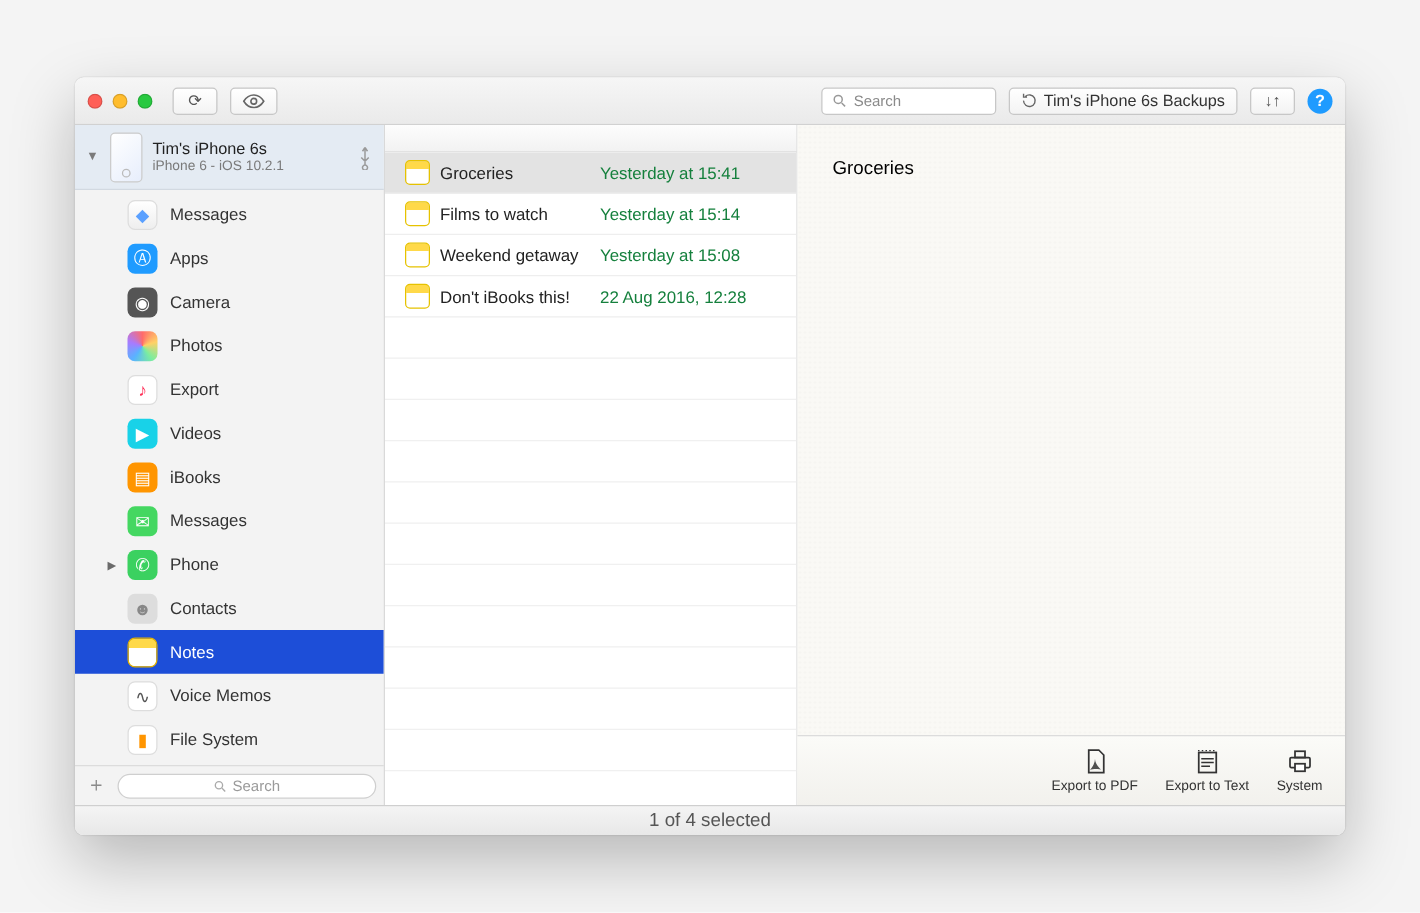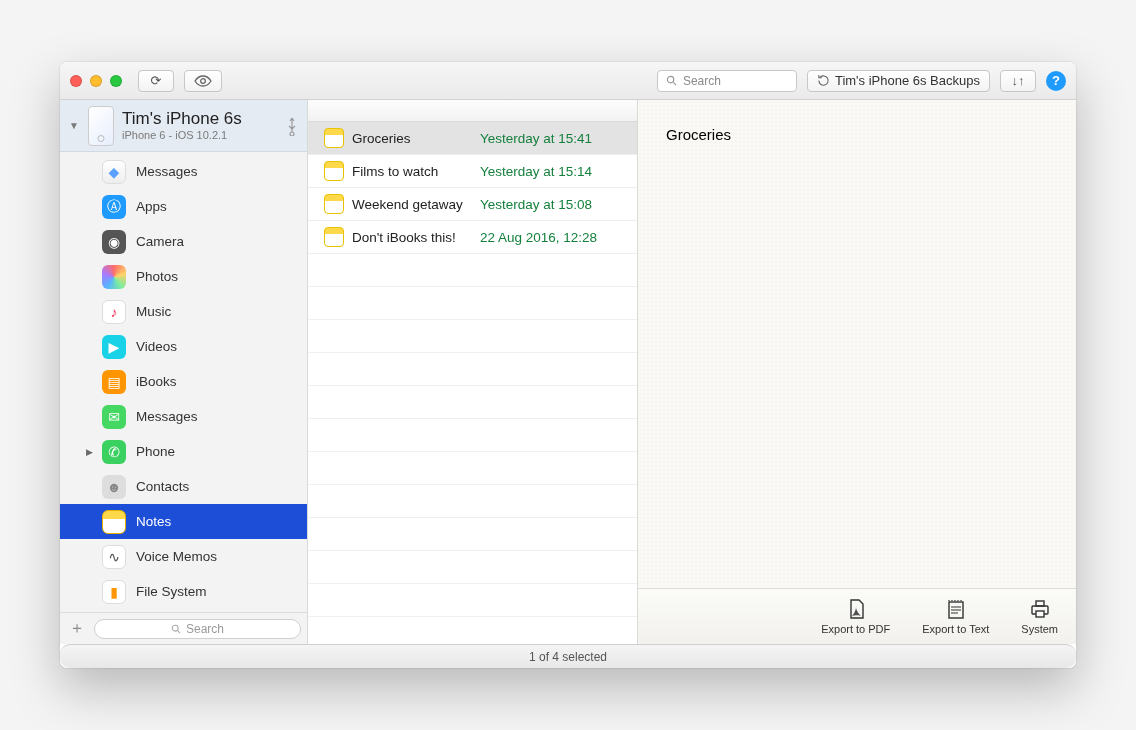--- a/index.html
+++ b/index.html
@@ -35,21 +35,21 @@
 
 
 .sidebar { width: 248px; background: #f3f3f3; border-right: 1px solid #d9d9d9; display:flex; flex-direction:column; }
 .device {
   height: 52px; background: #e4ebf3; border-bottom: 1px solid #d2d9e1; display:flex; align-items:center; padding: 0 8px; gap:8px;
 }
 .device .chev { color:#7a7a7a; font-size:10px; width:12px; text-align:center; }
 .device-icon { width:26px; height:40px; border:1px solid #ccc; border-radius:4px; background:linear-gradient(135deg,#fff,#e7eefc); position:relative; }
 .device-icon::after { content:""; position:absolute; bottom:3px; left:50%; transform:translateX(-50%); width:5px; height:5px; border:1px solid #bbb; border-radius:50%; }
 .device-text { flex:1; line-height:1.2; }
-.device-text .name { font-size: 17px; color:#222; }
+.device-text .name { font-size: 13px; color:#222; }
 .device-text .sub  { font-size: 11px; color:#7a7a7a; }
 .usb { color:#9a9a9a; }
 .navlist { flex:1; overflow:auto; padding-top: 2px; }
 .navitem { height: 35px; display:flex; align-items:center; gap:10px; padding-left: 42px; font-size:13.5px; color:#333; position:relative; }
 .navitem .arrow { position:absolute; left:26px; font-size:9px; color:#6a6a6a; }
 .navitem.selected { background:#1d4ed8; color:#fff; }
 .app-icon { width:24px; height:24px; border-radius:6px; display:flex; align-items:center; justify-content:center; font-size:14px; color:#fff; }
 .ic-fileapp { background: linear-gradient(#fff,#eee); border:1px solid #ddd; color:#5aa0ff; }
 .ic-apps { background:#1f9bff; }
 .ic-camera { background:#555; }
@@ -80,26 +80,26 @@
 .row .cell-icon { width:44px; display:flex; justify-content:flex-end; padding-right:8px; }
 .note-icon { width:20px; height:20px; border-radius:4px; background:linear-gradient(#ffd949 34%, #ffffff 34%); border:1px solid #e6c200; }
 .row .cell-title { width:128px; }
 .row .cell-date { flex:1; color:#15803d; }
 .row.selected { background:#e3e3e3; }
 
 
 .preview { flex:1; background: #faf9f5; background-image: radial-gradient(rgba(0,0,0,0.015) 1px, transparent 1px); background-size: 4px 4px; display:flex; flex-direction:column; }
 .preview-body { flex:1; padding: 24px 28px; font-size:15px; color:#000; line-height:1.45; }
 .preview-body h1 { font-size:15px; font-weight:400; margin-bottom:18px; }
-.preview-actions { height:56px; border-top:1px solid #dcdcdc; display:flex; justify-content:flex-end; align-items:center; gap:32px; padding:12px 18px; background:linear-gradient(#fbfbf8,#f2f1ed); }
+.preview-actions { height:56px; border-top:1px solid #dcdcdc; display:flex; justify-content:flex-end; align-items:center; gap:22px; padding:12px 18px; background:linear-gradient(#fbfbf8,#f2f1ed); }
 .action { display:flex; flex-direction:column; align-items:center; gap:3px; font-size:11px; color:#333; }
 .action .aicon { width:24px; height:22px; color:#333; display:flex; align-items:center; justify-content:center; }
 
 
-.statusbar { height:24px; background:linear-gradient(#f4f4f4,#e8e8e8); border-top:1px solid #cfcfcf; display:flex; align-items:center; justify-content:center; font-size:12px; color:#555;border-radius:10px; }
+.statusbar { height:24px; background:linear-gradient(#f4f4f4,#e8e8e8); border-top:1px solid #cfcfcf; display:flex; align-items:center; justify-content:center; font-size:15px; color:#555; }
 
 svg { display:block; }
 </style>
 </head>
 <body>
 
 <div class="window">
 
   <div class="titlebar">
     <div class="traffic">
@@ -162,21 +162,21 @@
           <div class="navitem">
             <span class="app-icon ic-camera">◉</span>
             <span>Camera</span>
           </div>
           <div class="navitem">
             <span class="app-icon ic-photos"></span>
             <span>Photos</span>
           </div>
           <div class="navitem">
             <span class="app-icon ic-music">♪</span>
-            <span>Music</span>
+            <span>Export</span>
           </div>
           <div class="navitem">
             <span class="app-icon ic-videos">▶</span>
             <span>Videos</span>
           </div>
           <div class="navitem">
             <span class="app-icon ic-ibooks">▤</span>
             <span>iBooks</span>
           </div>
           <div class="navitem">

